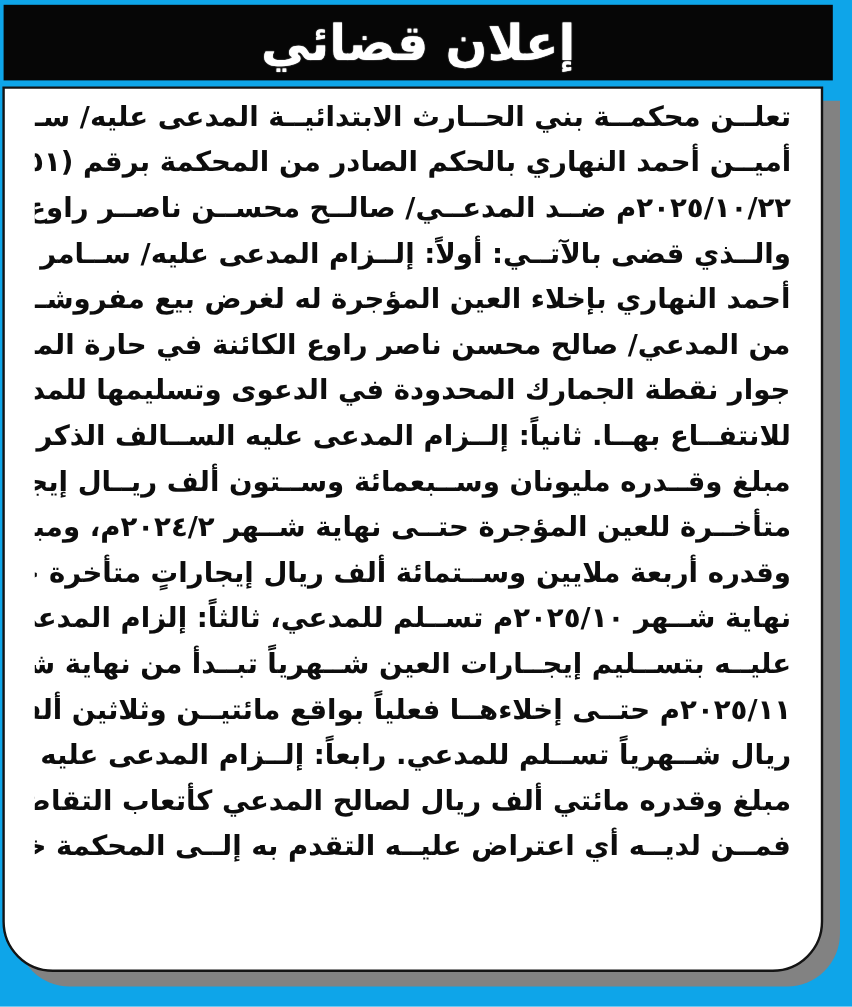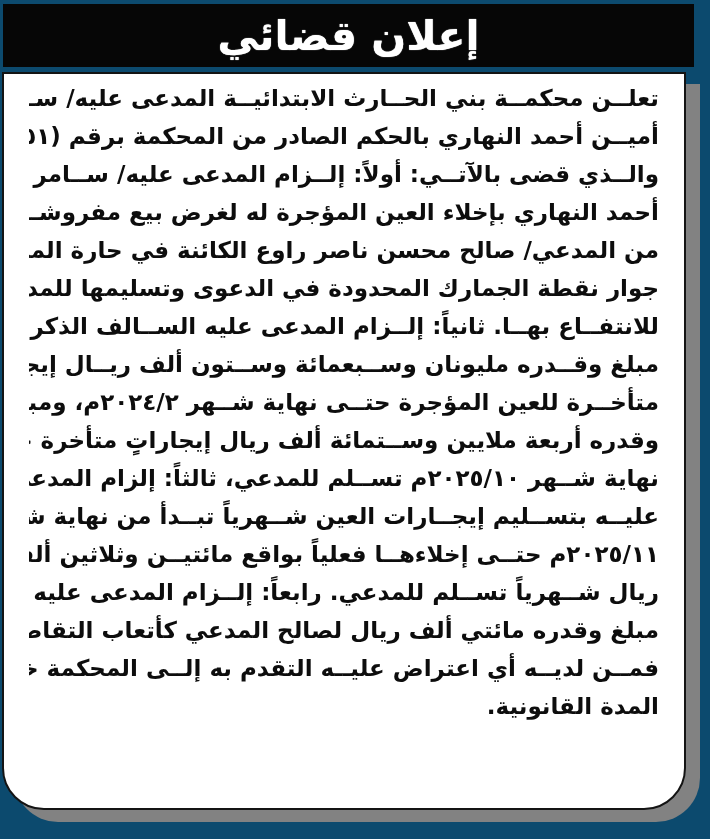--- a/index.html
+++ b/index.html
@@ -1,21 +1,21 @@
 <!DOCTYPE html>
 <html lang="ar"><head>
 <meta charset="utf-8">
 <style>
   html, body { margin: 0; padding: 0; background: #ffffff; }
   .page {
     position: relative;
     width: 710px;
     height: 839px;
     overflow: hidden;
-    background: #0c4a6e;
+    background: #0ea5e9;
     font-family: "DejaVu Sans", sans-serif;
   }
   
   .banner {
     position: absolute;
     left: 3px; top: 4px;
     width: 691px; height: 63px;
     background: #060606;
     display: flex;
     align-items: center;
@@ -81,31 +81,31 @@
   <div class="banner">
     <div class="banner-title">إعلان قضائي</div>
   </div>
 
   <div class="box-shadow"></div>
 
   <div class="notice-box">
     <div class="notice-text">
       <div class="line">تعلــن محكمــة بني الحــارث الابتدائيــة المدعى عليه/ ســامر</div>
       <div class="line">أميــن أحمد النهاري بالحكم الصادر من المحكمة برقم (٣٥١)</div>
+      <div class="line">٢٠٢٥/١٠/٢٢م ضــد المدعــي/ صالــح محســن ناصــر راوع</div>
       <div class="line">والــذي قضى بالآتــي: أولاً: إلــزام المدعى عليه/ ســامر أمين</div>
       <div class="line">أحمد النهاري بإخلاء العين المؤجرة له لغرض بيع مفروشــات</div>
       <div class="line">من المدعي/ صالح محسن ناصر راوع الكائنة في حارة المطار</div>
       <div class="line">جوار نقطة الجمارك المحدودة في الدعوى وتسليمها للمدعي</div>
       <div class="line">للانتفــاع بهــا. ثانياً: إلــزام المدعى عليه الســالف الذكر بدفع</div>
       <div class="line">مبلغ وقــدره مليونان وســبعمائة وســتون ألف ريــال إيجارات</div>
       <div class="line">متأخــرة للعين المؤجرة حتــى نهاية شــهر ٢٠٢٤/٢م، ومبلغ</div>
       <div class="line">وقدره أربعة ملايين وســتمائة ألف ريال إيجاراتٍ متأخرة حتى</div>
       <div class="line">نهاية شــهر ٢٠٢٥/١٠م تســلم للمدعي، ثالثاً: إلزام المدعى</div>
       <div class="line">عليــه بتســليم إيجــارات العين شــهرياً تبــدأ من نهاية شــهر</div>
       <div class="line">٢٠٢٥/١١م حتــى إخلاءهــا فعلياً بواقع مائتيــن وثلاثين ألف</div>
       <div class="line">ريال شــهرياً تســلم للمدعي. رابعاً: إلــزام المدعى عليه بدفع</div>
       <div class="line">مبلغ وقدره مائتي ألف ريال لصالح المدعي كأتعاب التقاضي،</div>
       <div class="line">فمــن لديــه أي اعتراض عليــه التقدم به إلــى المحكمة خلال</div>
-      <div class="line last">المدة القانونية.</div>
     </div>
   </div>
 
 </div>
 
 </body></html>

